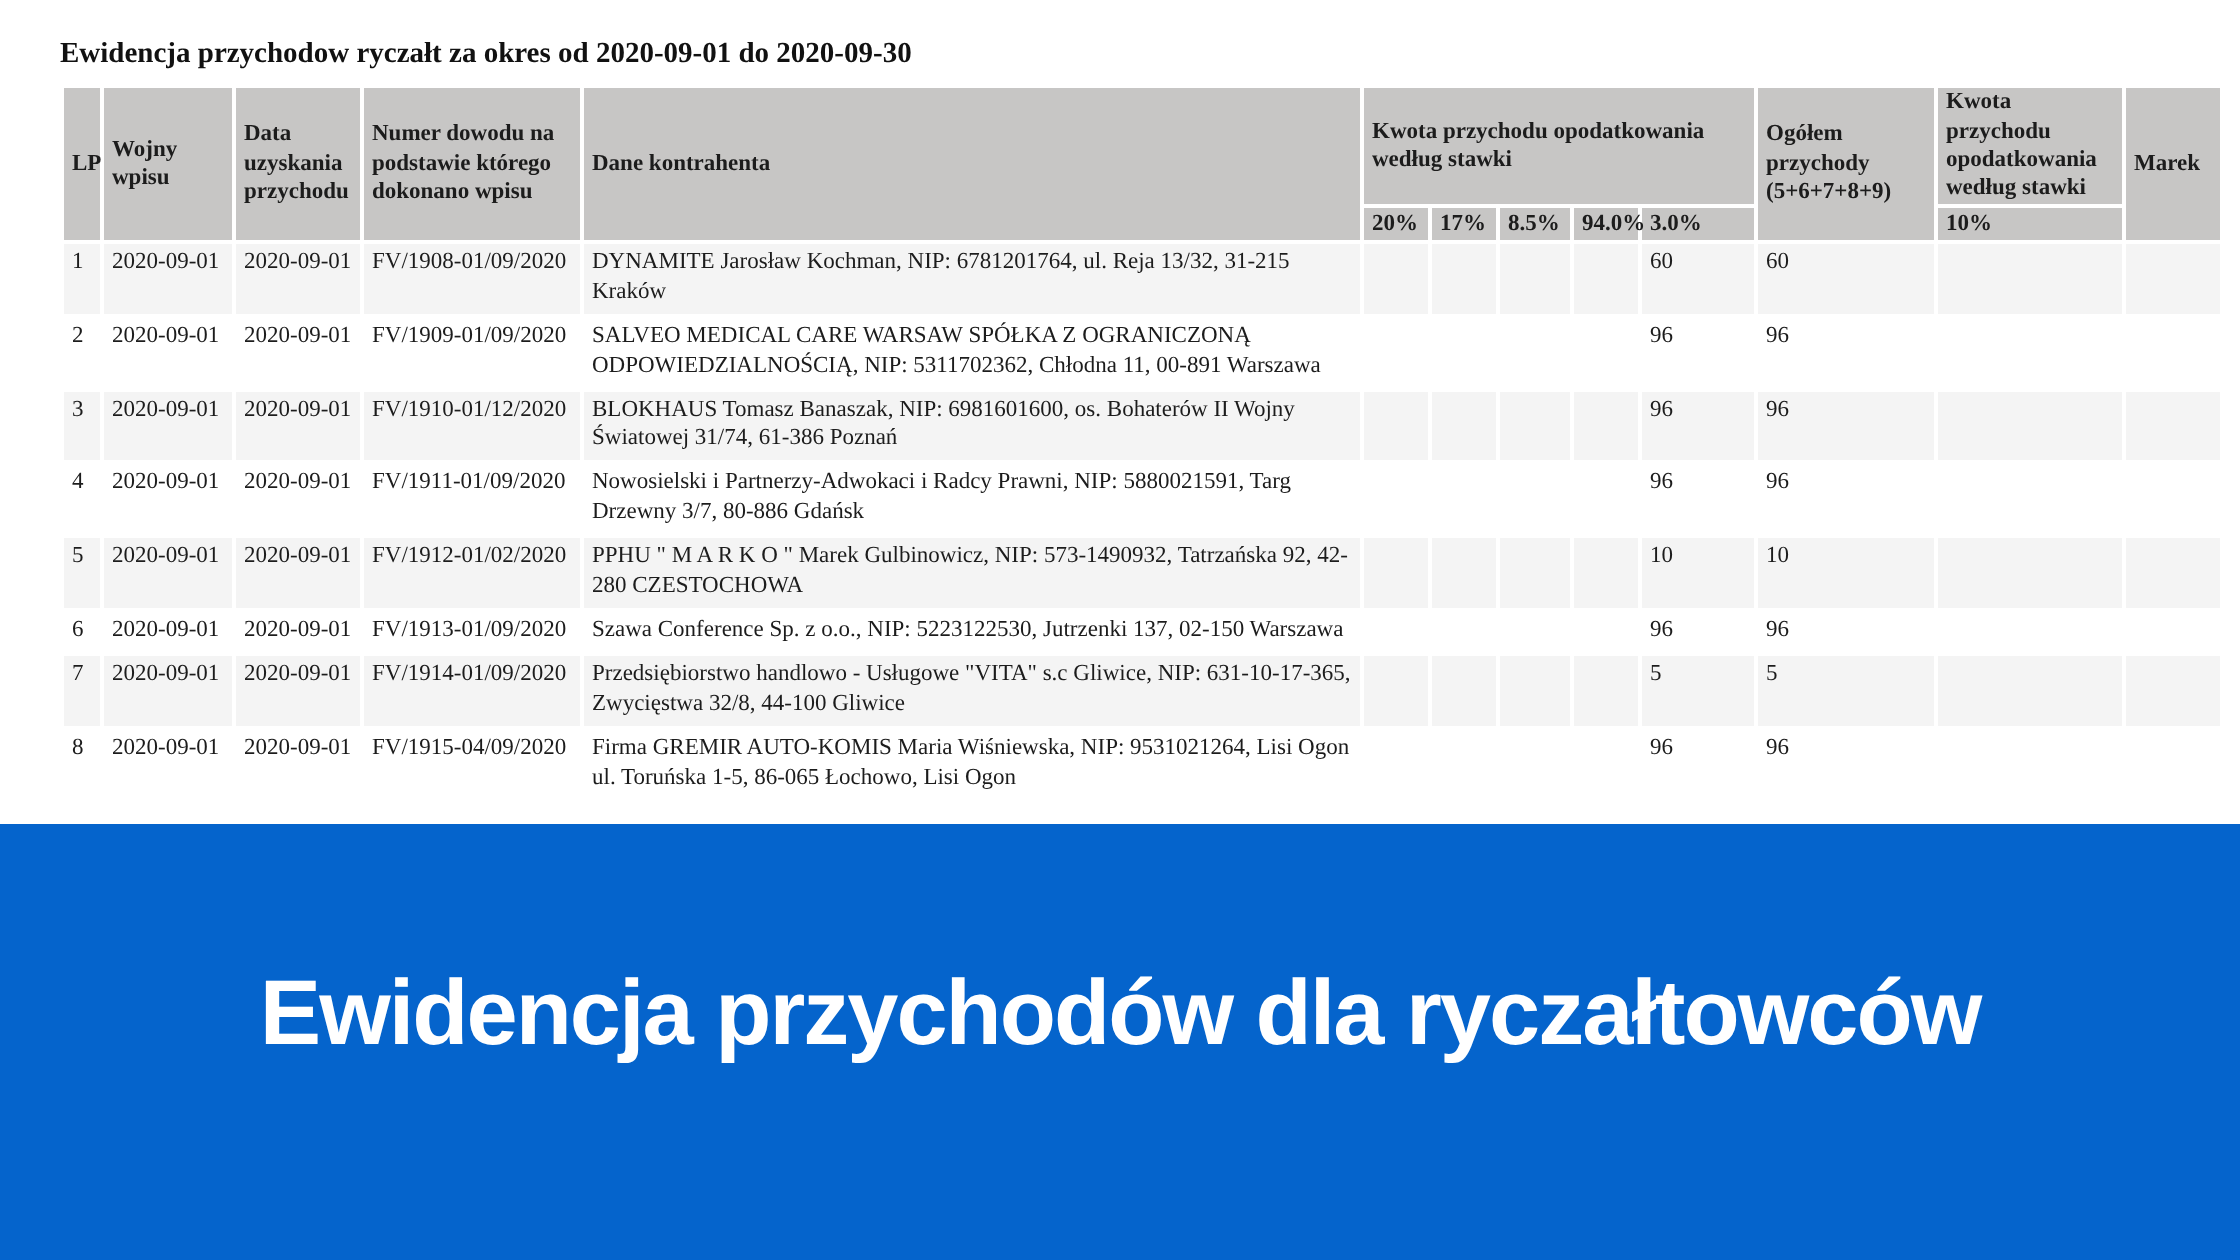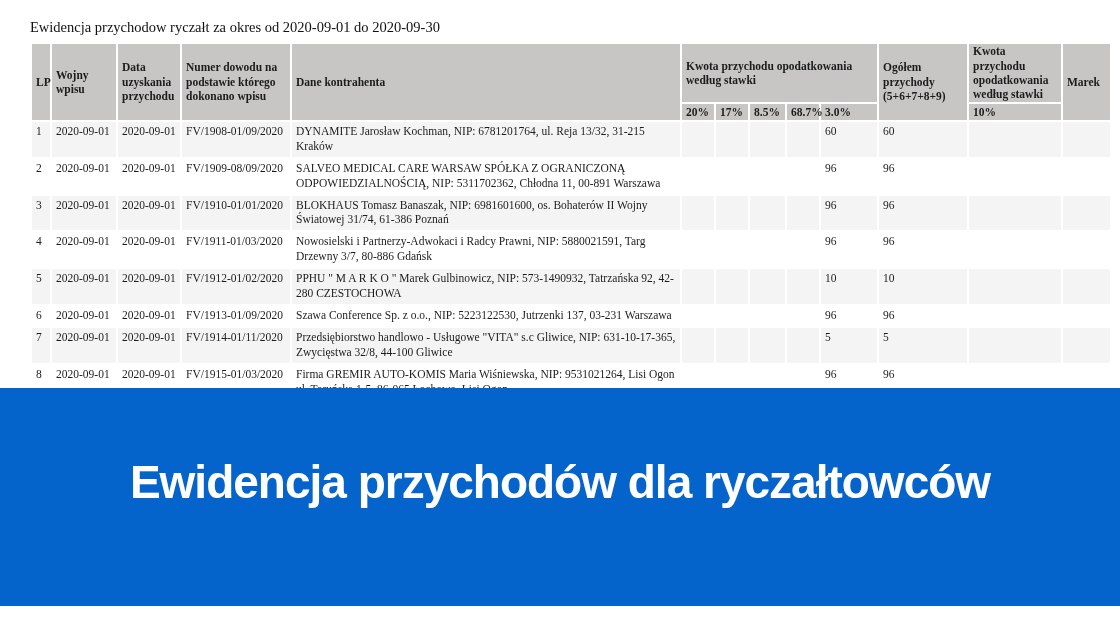--- a/index.html
+++ b/index.html
@@ -13,21 +13,21 @@
 
   
   .doc {
     position: absolute; top: 0; left: 0;
     width: 1120px; height: 412px;
     background: #ffffff;
     box-sizing: border-box;
     padding: 17px 0 0 30px;
   }
   .doc-title {
-    font-weight: normal;
+    font-weight: bold;
     font-size: 14.5px;
     line-height: 1.4;
     color: #111111;
     white-space: nowrap;
   }
   table.ledger {
     border-collapse: separate;
     border-spacing: 2px;
     table-layout: fixed;
     width: 1082px;
@@ -48,21 +48,21 @@
   table.ledger tbody td {
     vertical-align: top;
     padding: 2px 4px 3px 4px;
     line-height: 1.3;
     background: #ffffff;
   }
   table.ledger tbody tr.odd td { background: #f4f4f4; }
 
   
   .banner {
-    position: absolute; top: 388px; left: 0;
+    position: absolute; top: 412px; left: 0;
     width: 1120px; height: 218px;
     display: flex; align-items: center; justify-content: center;
   }
   .banner-text {
     font-family: "Liberation Sans", sans-serif;
     font-weight: 700;
     font-size: 46px;
     letter-spacing: -1px;
     margin-top: -30px;
   }
@@ -100,21 +100,21 @@
           <th rowspan="2">Dane kontrahenta</th>
           <th colspan="5">Kwota przychodu opodatkowania według stawki</th>
           <th rowspan="2">Ogółem przychody (5+6+7+8+9)</th>
           <th>Kwota przychodu opodatkowania według stawki</th>
           <th rowspan="2">Marek</th>
         </tr>
         <tr class="sub">
           <th>20%</th>
           <th>17%</th>
           <th>8.5%</th>
-          <th>68.7%</th>
+          <th>94.0%</th>
           <th>3.0%</th>
           <th>10%</th>
         </tr>
       </thead>
       <tbody>
           <tr class="odd">
             <td>1</td>
             <td>2020-09-01</td>
             <td>2020-09-01</td>
             <td>FV/1908-01/09/2020</td>
@@ -125,51 +125,51 @@
             <td></td>
             <td>60</td>
             <td>60</td>
             <td></td>
             <td></td>
           </tr>
           <tr>
             <td>2</td>
             <td>2020-09-01</td>
             <td>2020-09-01</td>
-            <td>FV/1909-08/09/2020</td>
+            <td>FV/1909-01/09/2020</td>
             <td>SALVEO MEDICAL CARE WARSAW SPÓŁKA Z OGRANICZONĄ ODPOWIEDZIALNOŚCIĄ, NIP: 5311702362, Chłodna 11, 00-891 Warszawa</td>
             <td></td>
             <td></td>
             <td></td>
             <td></td>
             <td>96</td>
             <td>96</td>
             <td></td>
             <td></td>
           </tr>
           <tr class="odd">
             <td>3</td>
             <td>2020-09-01</td>
             <td>2020-09-01</td>
-            <td>FV/1910-01/01/2020</td>
+            <td>FV/1910-01/12/2020</td>
             <td>BLOKHAUS Tomasz Banaszak, NIP: 6981601600, os. Bohaterów II Wojny Światowej 31/74, 61-386 Poznań</td>
             <td></td>
             <td></td>
             <td></td>
             <td></td>
             <td>96</td>
             <td>96</td>
             <td></td>
             <td></td>
           </tr>
           <tr>
             <td>4</td>
             <td>2020-09-01</td>
             <td>2020-09-01</td>
-            <td>FV/1911-01/03/2020</td>
+            <td>FV/1911-01/09/2020</td>
             <td>Nowosielski i Partnerzy-Adwokaci i Radcy Prawni, NIP: 5880021591, Targ Drzewny 3/7, 80-886 Gdańsk</td>
             <td></td>
             <td></td>
             <td></td>
             <td></td>
             <td>96</td>
             <td>96</td>
             <td></td>
             <td></td>
           </tr>
@@ -186,50 +186,50 @@
             <td>10</td>
             <td>10</td>
             <td></td>
             <td></td>
           </tr>
           <tr>
             <td>6</td>
             <td>2020-09-01</td>
             <td>2020-09-01</td>
             <td>FV/1913-01/09/2020</td>
-            <td>Szawa Conference Sp. z o.o., NIP: 5223122530, Jutrzenki 137, 03-231 Warszawa</td>
+            <td>Szawa Conference Sp. z o.o., NIP: 5223122530, Jutrzenki 137, 02-150 Warszawa</td>
             <td></td>
             <td></td>
             <td></td>
             <td></td>
             <td>96</td>
             <td>96</td>
             <td></td>
             <td></td>
           </tr>
           <tr class="odd">
             <td>7</td>
             <td>2020-09-01</td>
             <td>2020-09-01</td>
-            <td>FV/1914-01/11/2020</td>
+            <td>FV/1914-01/09/2020</td>
             <td>Przedsiębiorstwo handlowo - Usługowe "VITA" s.c Gliwice, NIP: 631-10-17-365, Zwycięstwa 32/8, 44-100 Gliwice</td>
             <td></td>
             <td></td>
             <td></td>
             <td></td>
             <td>5</td>
             <td>5</td>
             <td></td>
             <td></td>
           </tr>
           <tr>
             <td>8</td>
             <td>2020-09-01</td>
             <td>2020-09-01</td>
-            <td>FV/1915-01/03/2020</td>
+            <td>FV/1915-04/09/2020</td>
             <td>Firma GREMIR AUTO-KOMIS Maria Wiśniewska, NIP: 9531021264, Lisi Ogon ul. Toruńska 1-5, 86-065 Łochowo, Lisi Ogon</td>
             <td></td>
             <td></td>
             <td></td>
             <td></td>
             <td>96</td>
             <td>96</td>
             <td></td>
             <td></td>
           </tr>

